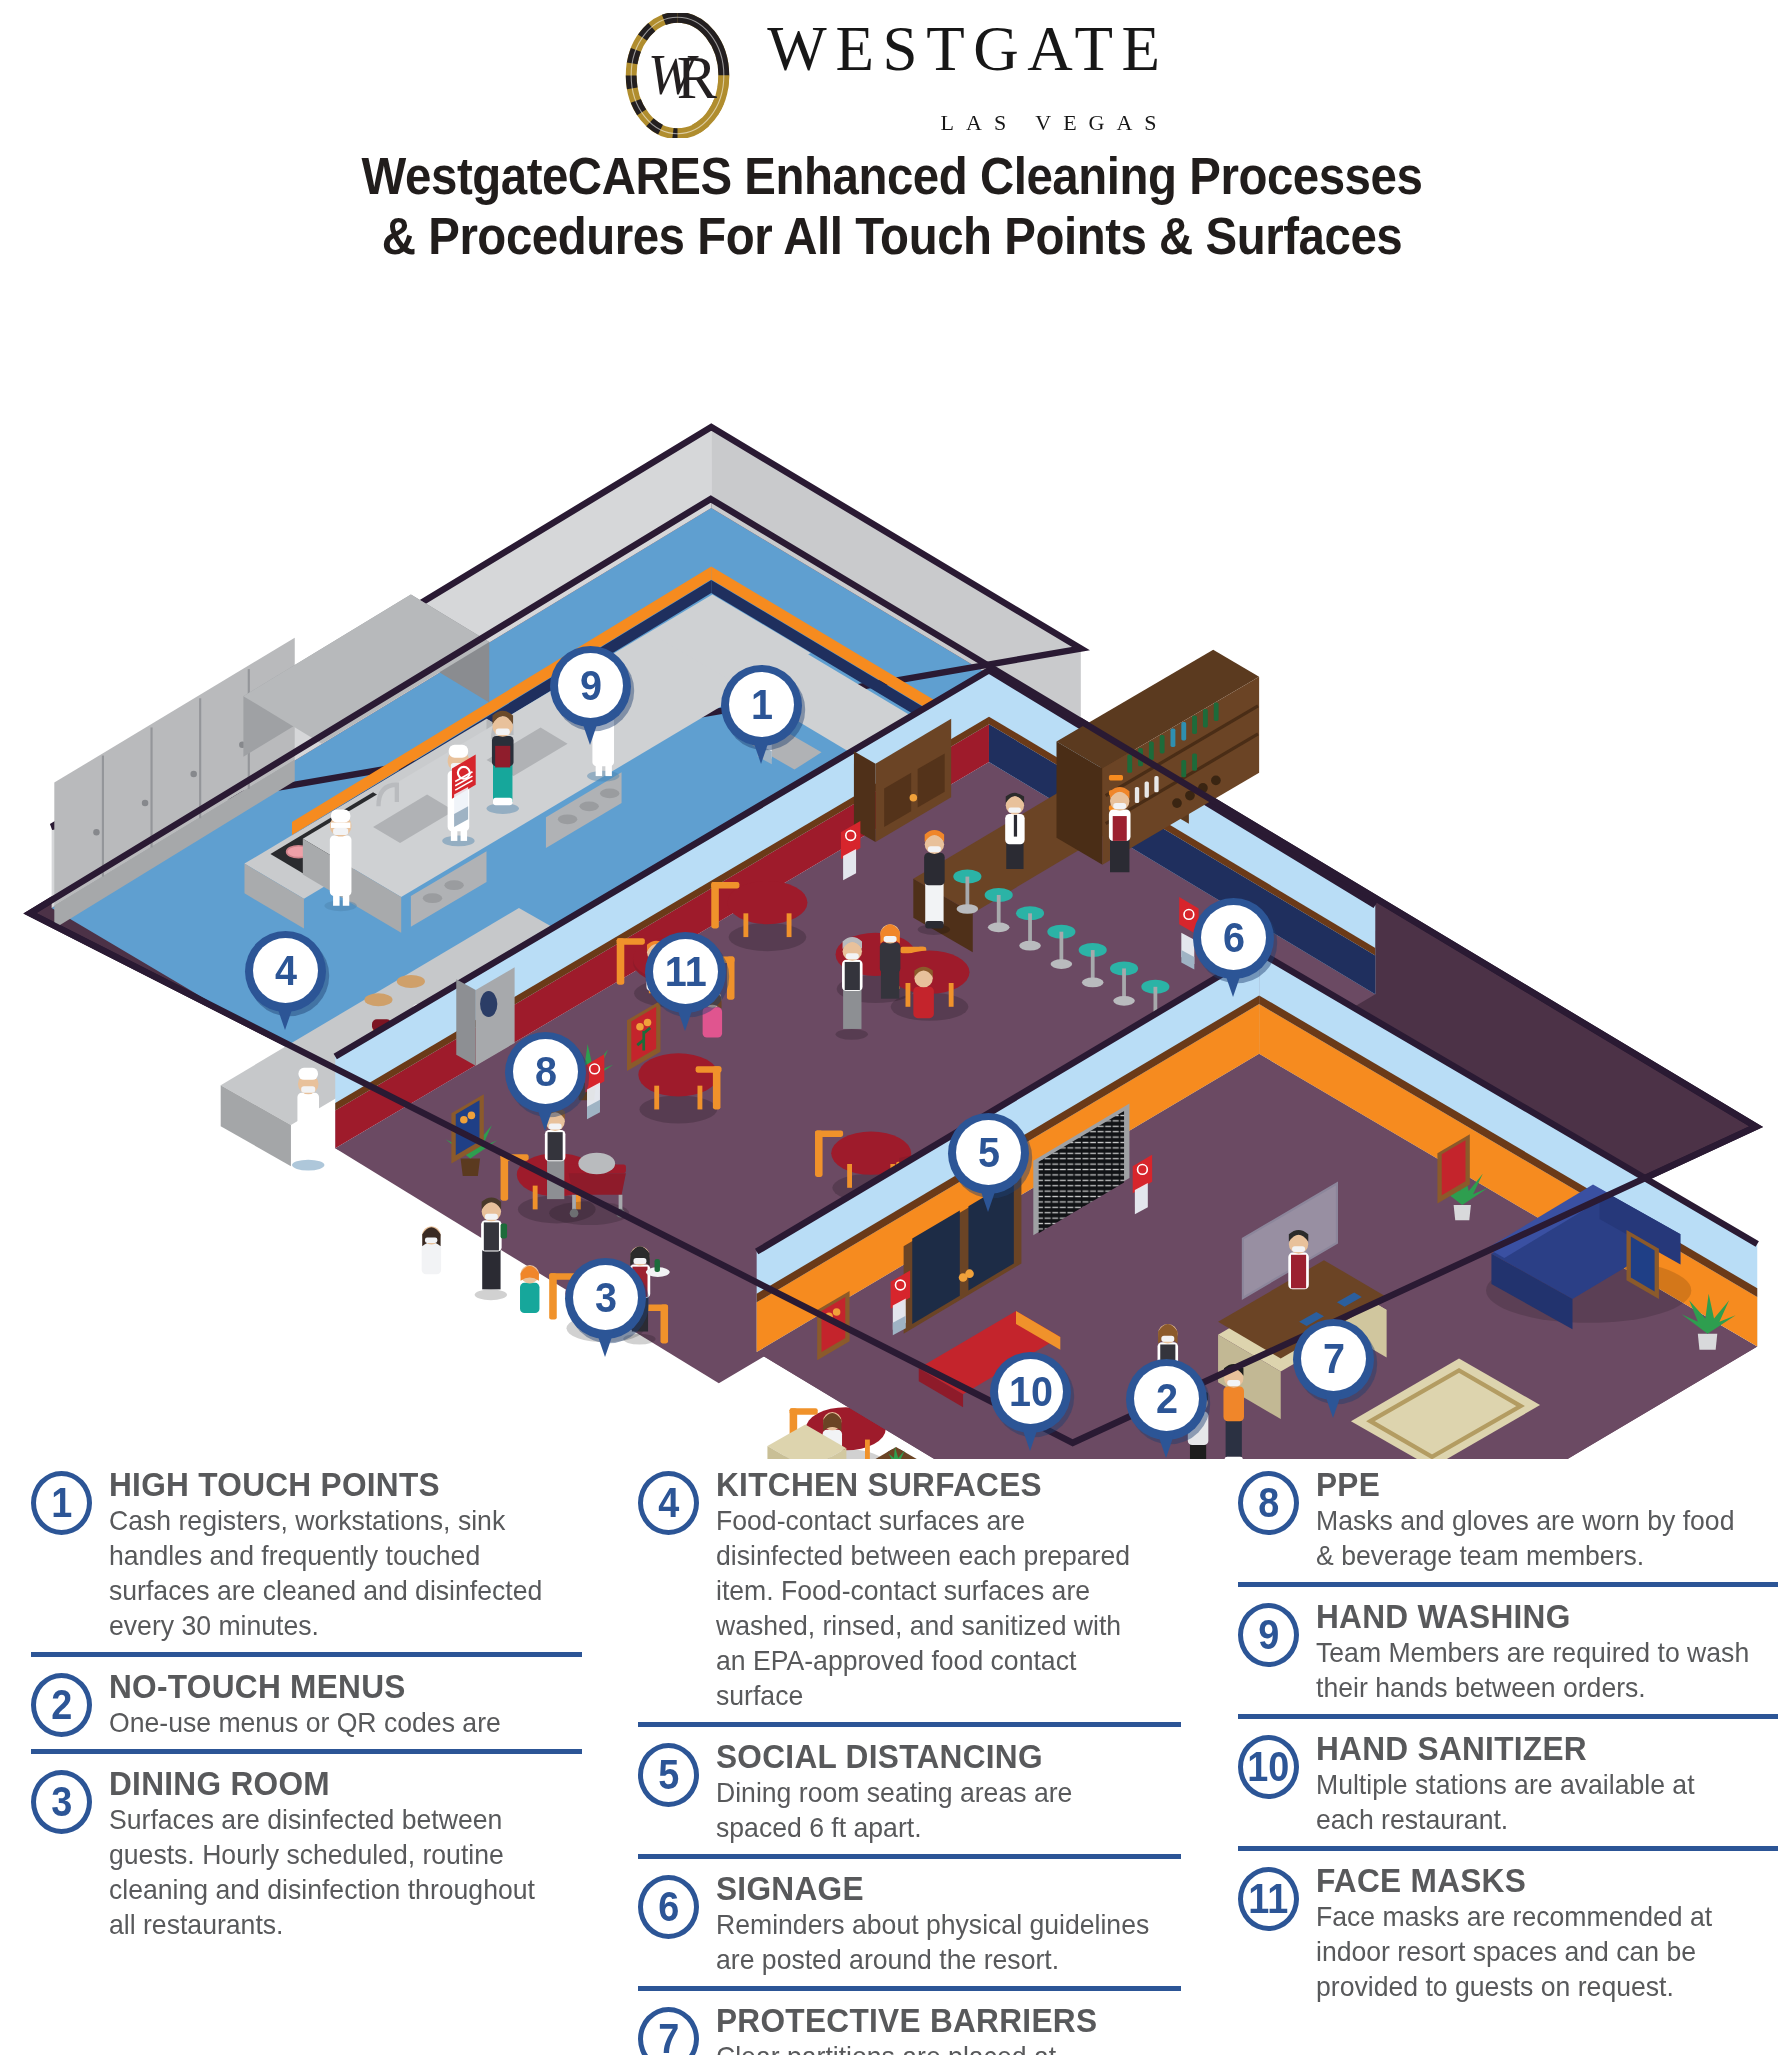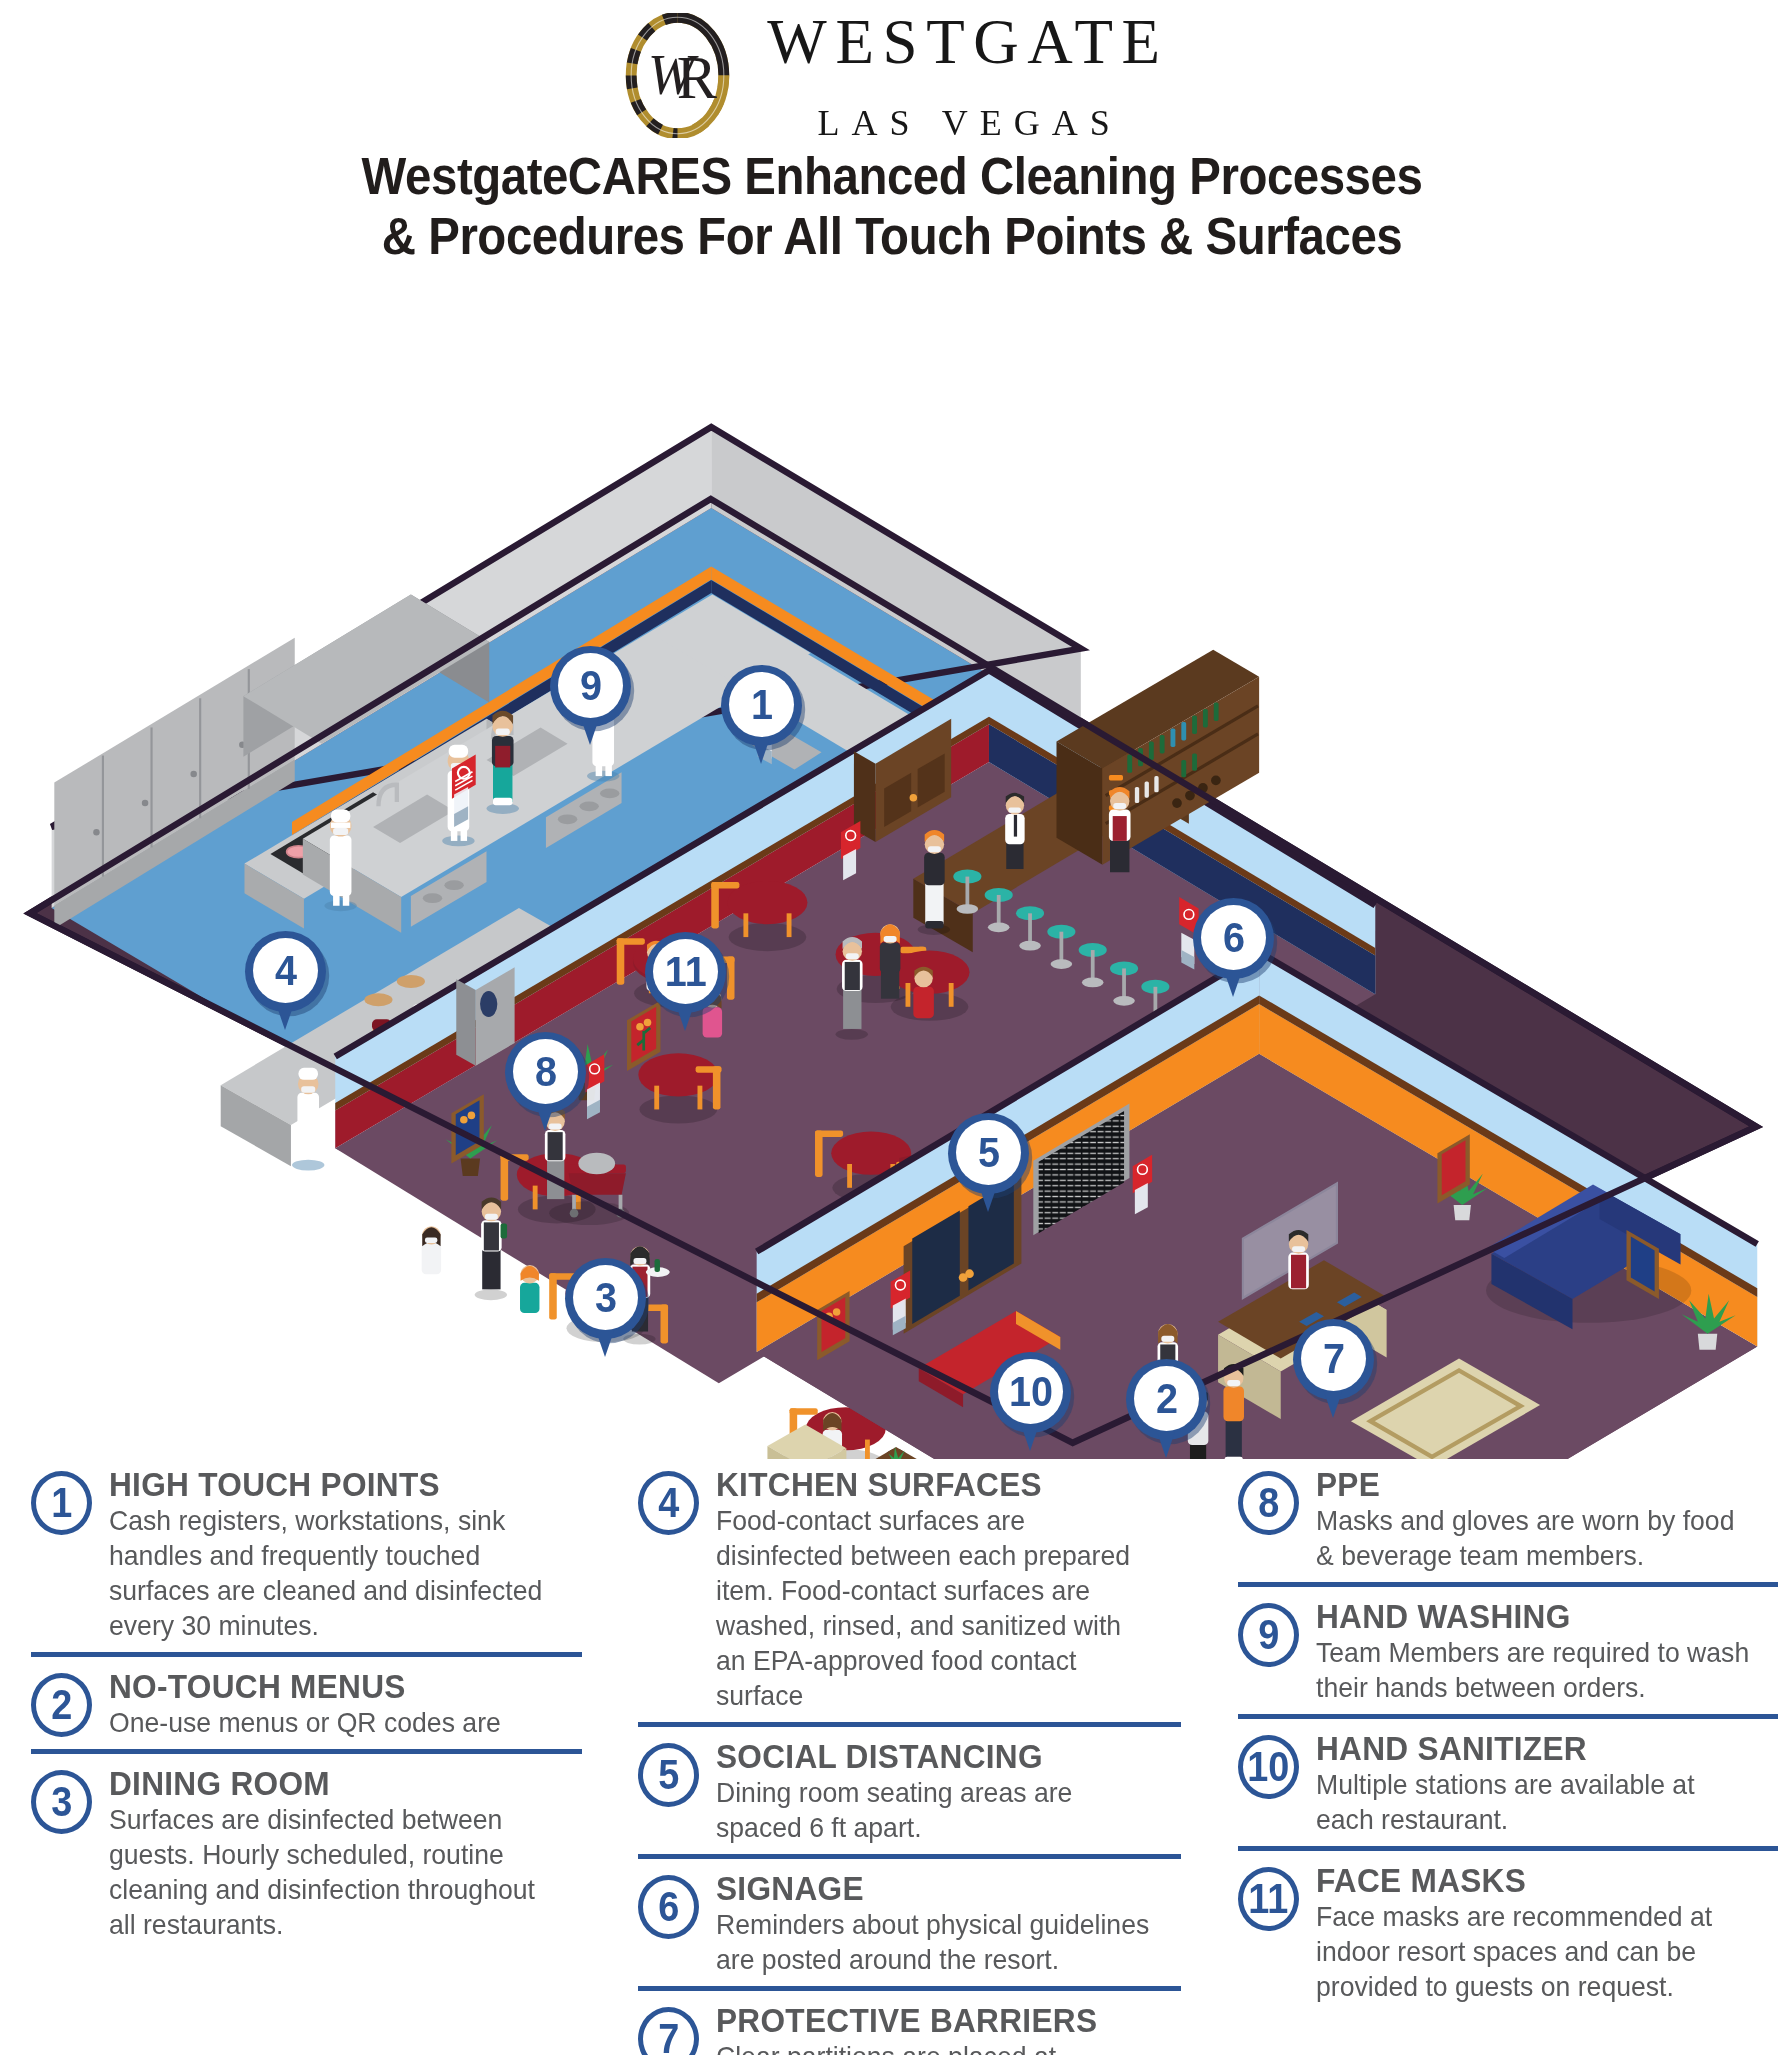--- a/index.html
+++ b/index.html
@@ -2,23 +2,23 @@
 <html style="font-size:8.6px"><head>
 <meta charset="utf-8">
 <style>
   html,body{margin:0;padding:0;background:#ffffff;}
   body{width:1784px;height:2056px;font-family:"Liberation Sans",sans-serif;-webkit-font-smoothing:antialiased;}
   .page{position:relative;width:1784px;height:2056px;overflow:hidden;background:#fff;}
 
   
   .logo-wrap{position:absolute;left:0;right:0;top:10.8px;display:flex;justify-content:center;align-items:center;gap:18.4px;height:130px;}
   .logo-mark{width:125px;height:125px;position:relative;flex:0 0 auto;}
-  .logo-text{display:flex;flex-direction:column;justify-content:center;align-items:center;}
+  .logo-text{display:flex;flex-direction:column;justify-content:center;align-items:flex-end;}
   .logo-westgate{font-family:"Liberation Serif",serif;font-size:63px;letter-spacing:8.6px;color:#171717;line-height:1;font-weight:400;padding-left:8.6px;}
-  .logo-lasvegas{font-family:"Liberation Serif",serif;font-size:36px;letter-spacing:12px;color:#171717;line-height:1;margin-top:31px;padding-left:12px;}
+  .logo-lasvegas{font-family:"Liberation Serif",serif;font-size:22px;letter-spacing:12px;color:#171717;line-height:1;margin-top:31px;padding-left:12px;}
 
   .title{position:absolute;left:0;right:0;top:147px;text-align:center;
     font-family:"Liberation Sans Narrow","Liberation Sans",sans-serif;
     font-weight:bold;font-size:51px;line-height:1.18;color:#211d1c;letter-spacing:-0.5px;
     transform:scaleX(.93);transform-origin:50% 0;}
 
   
   .scene{position:absolute;left:0;top:292px;width:1784px;height:1167px;}
   .iso{position:absolute;left:0;top:0;width:1784px;height:1167px;}
 

